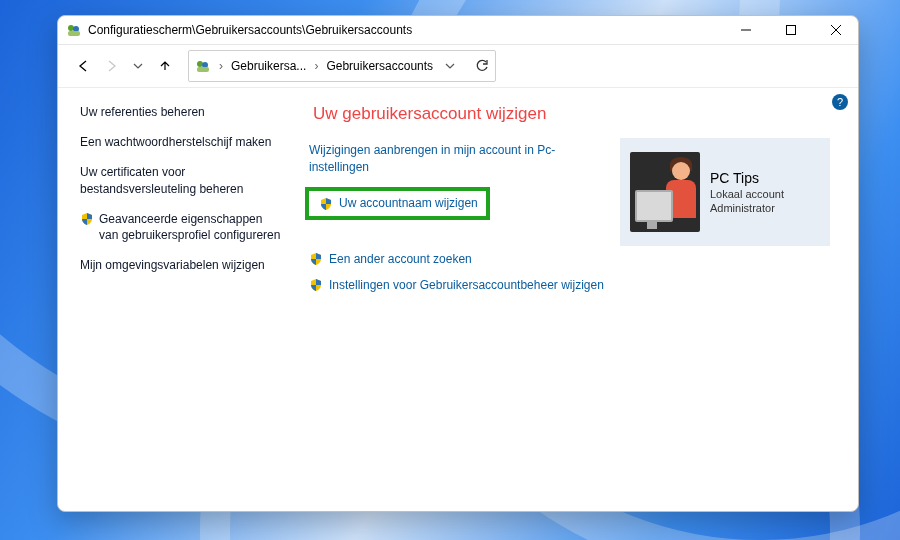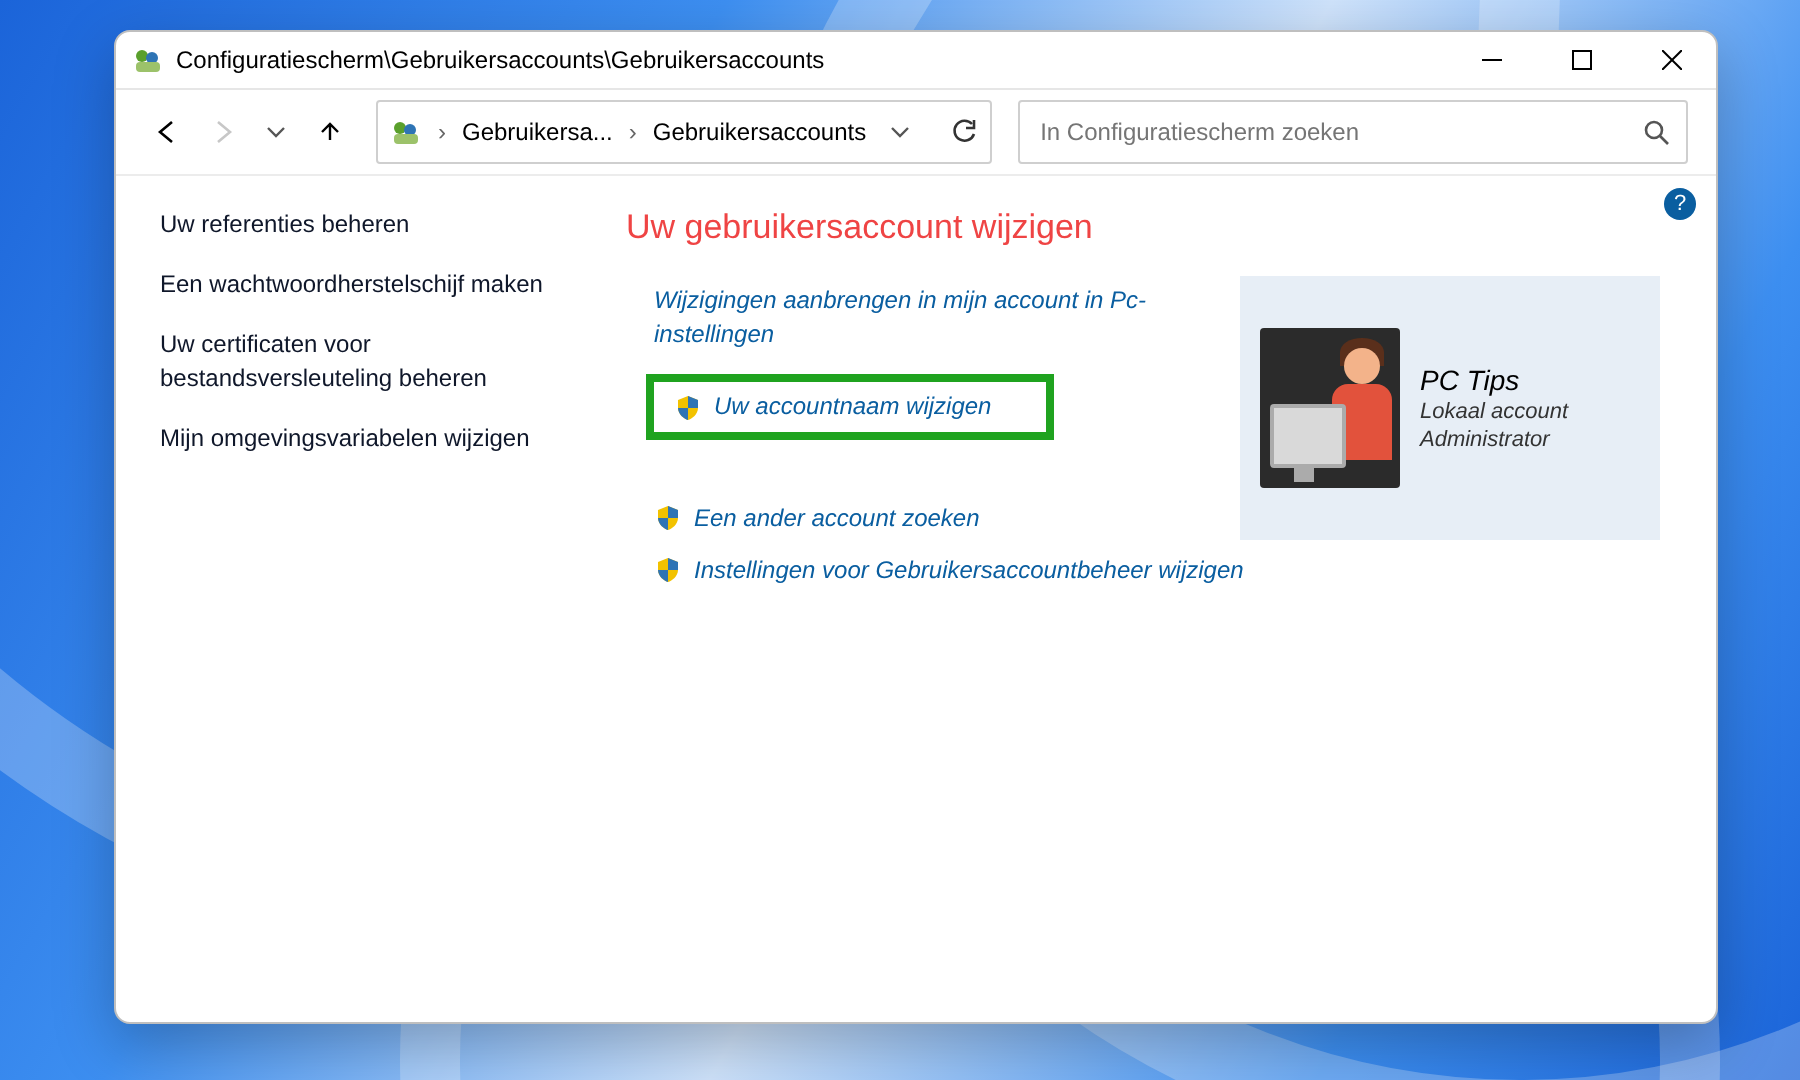--- a/index.html
+++ b/index.html
@@ -26,28 +26,28 @@
   .searchbar{flex:1;height:30px;border:1px solid #cfcfcf;display:flex;align-items:center;padding:0 8px;margin-left:10px;border-radius:2px;}
   .searchbar input{border:none;outline:none;flex:1;font-size:12px;color:#555;height:100%;background:transparent;}
   
   .body{flex:1;position:relative;display:flex;}
   .leftcol{width:205px;padding:16px 10px 0 22px;}
   .leftcol .home{color:#0a5ea0;font-size:12px;margin-bottom:18px;}
   .leftcol .sideitem{color:#0f172a;font-size:12px;margin-bottom:14px;line-height:1.35;display:flex;gap:5px;}
   .shield{width:14px;height:14px;flex:0 0 14px;margin-top:1px;}
   .midcol{flex:1;padding-top:16px;}
   .midcol h1{font-size:17px;font-weight:400;color:#ef4444;margin:0 0 18px 18px;}
-  .linklist{margin-left:32px;font-style:italic;}
+  .linklist{margin-left:14px;}
   .linklist .lnk{color:#0a5ea0;font-size:12px;line-height:1.4;margin-bottom:10px;display:flex;gap:6px;align-items:flex-start;}
   .linklist .lnk.noshield{margin-left:0;}
-  .highlight-box{border:4px solid #1fa31f;padding:5px 27px 5px 10px;display:inline-flex;gap:6px;align-items:center;margin:1px 0 3px -4px;background:#fff;}
+  .highlight-box{border:4px solid #1fa31f;padding:5px 8px 5px 10px;display:inline-flex;gap:6px;align-items:center;margin:1px 0 3px -4px;background:#fff;}
   .hidden-lnk{color:#0a5ea0;font-size:12px;display:flex;gap:6px;align-items:center;margin-top:-2px;margin-left:18px;visibility:hidden;}
   .block2{margin-top:16px;}
   
-  .usercard{position:absolute;right:28px;top:50px;width:190px;height:100px;background:#e7eef6;display:flex;align-items:center;padding:16px 10px;gap:10px;font-style:italic;}
+  .usercard{position:absolute;right:28px;top:50px;width:190px;height:100px;background:#e7eef6;display:flex;align-items:center;padding:4px 10px;gap:10px;}
   .avatar{width:70px;height:80px;background:#2b2b2b;border-radius:2px;position:relative;overflow:hidden;}
   .monitor{position:absolute;left:5px;bottom:10px;width:34px;height:28px;background:#d9d9d9;border:2px solid #ababab;border-radius:2px;}
   .monstand{position:absolute;left:17px;bottom:3px;width:10px;height:7px;background:#ababab;}
   .person-head{position:absolute;right:10px;top:10px;width:18px;height:18px;border-radius:50%;background:#f3b38a;}
   .person-hair{position:absolute;right:8px;top:5px;width:22px;height:14px;border-radius:50% 50% 0 0;background:#5a2f1b;}
   .person-body{position:absolute;right:4px;top:28px;width:30px;height:38px;background:#e2523c;border-radius:8px 8px 0 0;}
   .userinfo{display:flex;flex-direction:column;gap:2px;}
   .userinfo .name{font-size:14px;}
   .userinfo .sub{font-size:11px;color:#333;}
   .helpicon{position:absolute;right:10px;top:6px;width:16px;height:16px;border-radius:50%;background:#0a5ea0;color:#fff;font-size:11px;display:flex;align-items:center;justify-content:center;}
@@ -133,44 +133,45 @@
           </span>
         <span style="width:8px"></span>
         <span>
             <svg width="14" height="14">
               <path d="M11 3 A5 5 0 1 0 12 8" fill="none" stroke="#333" stroke-width="1.3"></path>
               <path d="M12 1 L12 5 L8 5" fill="none" stroke="#333" stroke-width="1.3"></path>
             </svg>
           </span>
       </div>
 
-      <div class="searchbar">
-        <input placeholder="In Configuratiescherm zoeken" style="">
-        <span>
-            <svg width="14" height="14">
-              <circle cx="6" cy="6" r="4" fill="none" stroke="#555" stroke-width="1.3"></circle>
-              <line x1="9" y1="9" x2="13" y2="13" stroke="#555" stroke-width="1.3"></line>
-            </svg>
-          </span>
-      </div>
     </div>
 
     <div class="body">
       <div class="helpicon">?</div>
 
       <div class="leftcol">
         <div class="sideitem">
             <span>Uw referenties beheren</span>
           </div>
         <div class="sideitem">
             <span>Een wachtwoordherstelschijf maken</span>
           </div>
         <div class="sideitem">
             <span>Uw certificaten voor bestandsversleuteling beheren</span>
           </div>
+        <div class="sideitem">
+          <span class="shield">
+              <svg viewBox="0 0 14 14">
+                <path d="M7 1 L12 3 V7 C12 10 9 12.5 7 13 C5 12.5 2 10 2 7 V3 Z" fill="#f2c200"></path>
+                <path d="M7 1 L12 3 V7 H7 Z" fill="#2e74b5"></path>
+                <path d="M7 7 V13 C5 12.5 2 10 2 7 Z" fill="#2e74b5"></path>
+              </svg>
+            </span>
+          <span>Geavanceerde eigenschappen van gebruikersprofiel configureren</span>
+        </div>
         <div class="sideitem">
             <span>Mijn omgevingsvariabelen wijzigen</span>
           </div>
       </div>
 
       <div class="midcol">
         <h1>Uw gebruikersaccount wijzigen</h1>
 
         <div class="linklist">
           <div class="lnk noshield" style="max-width:260px;">

